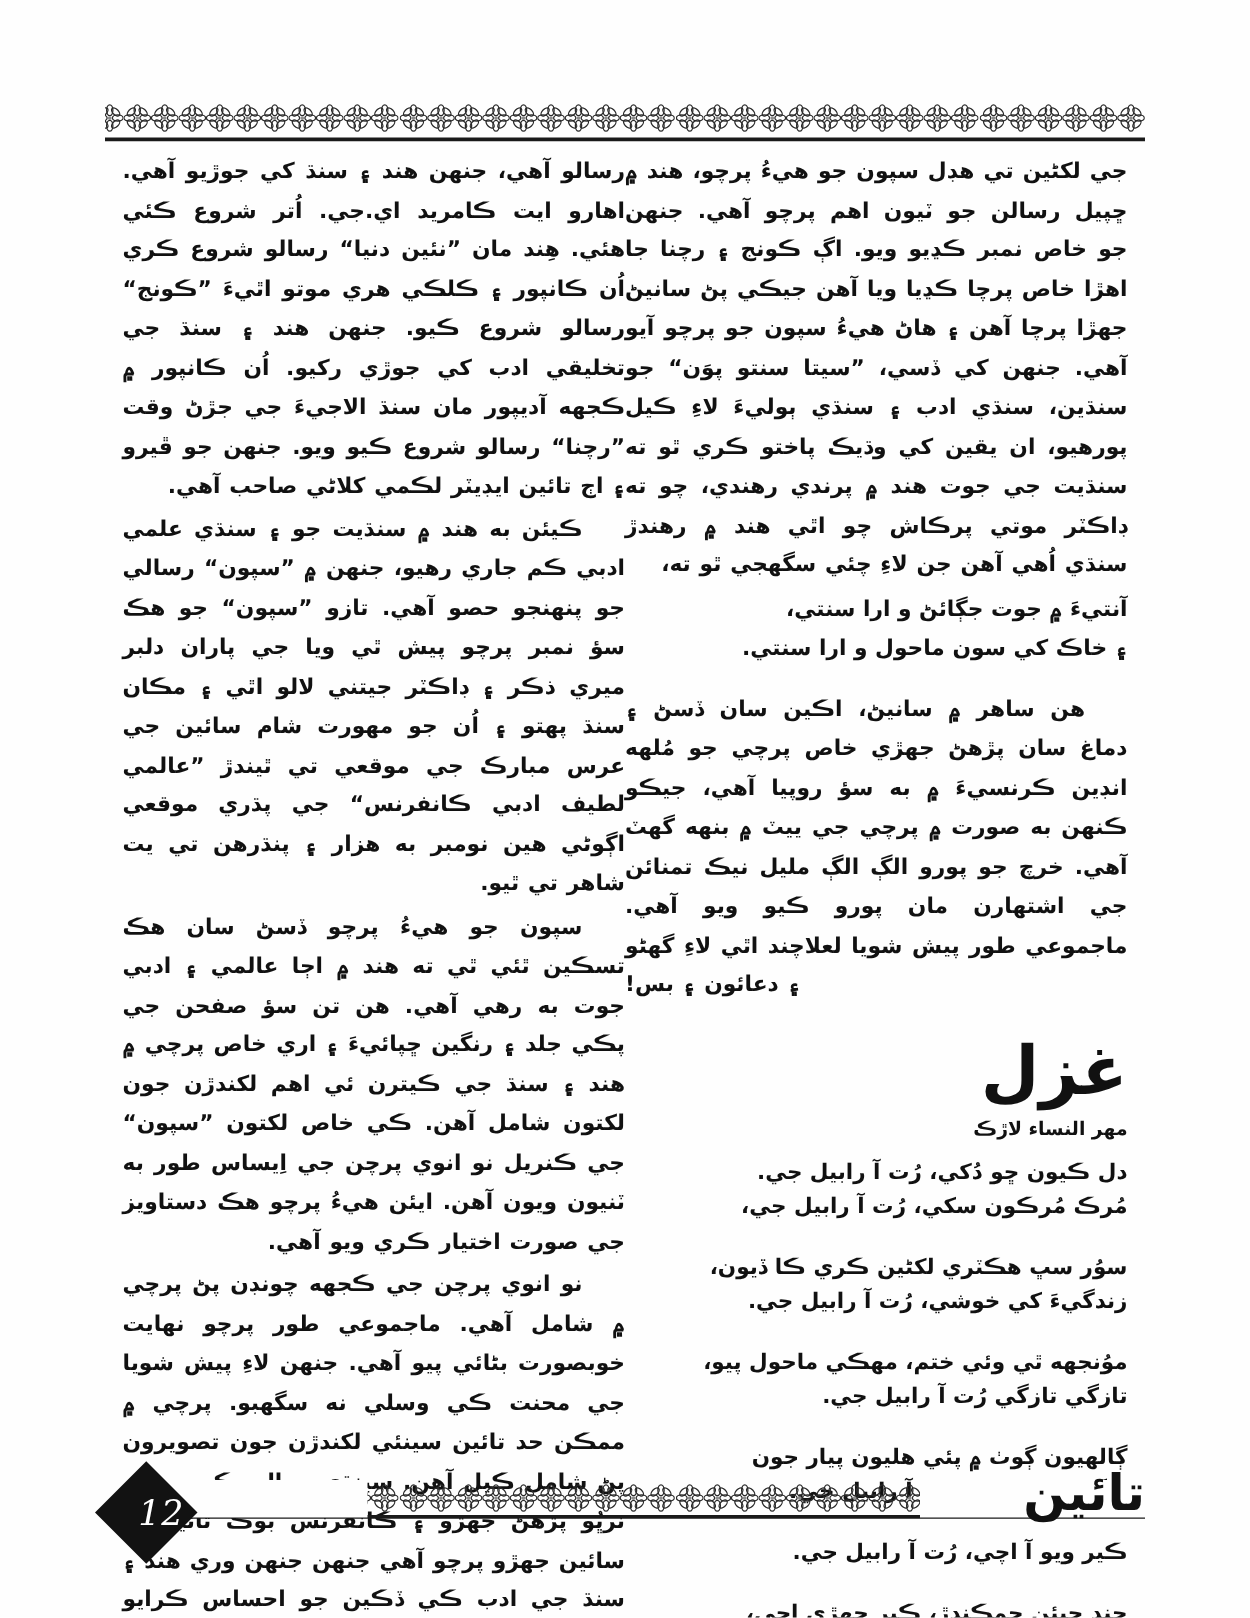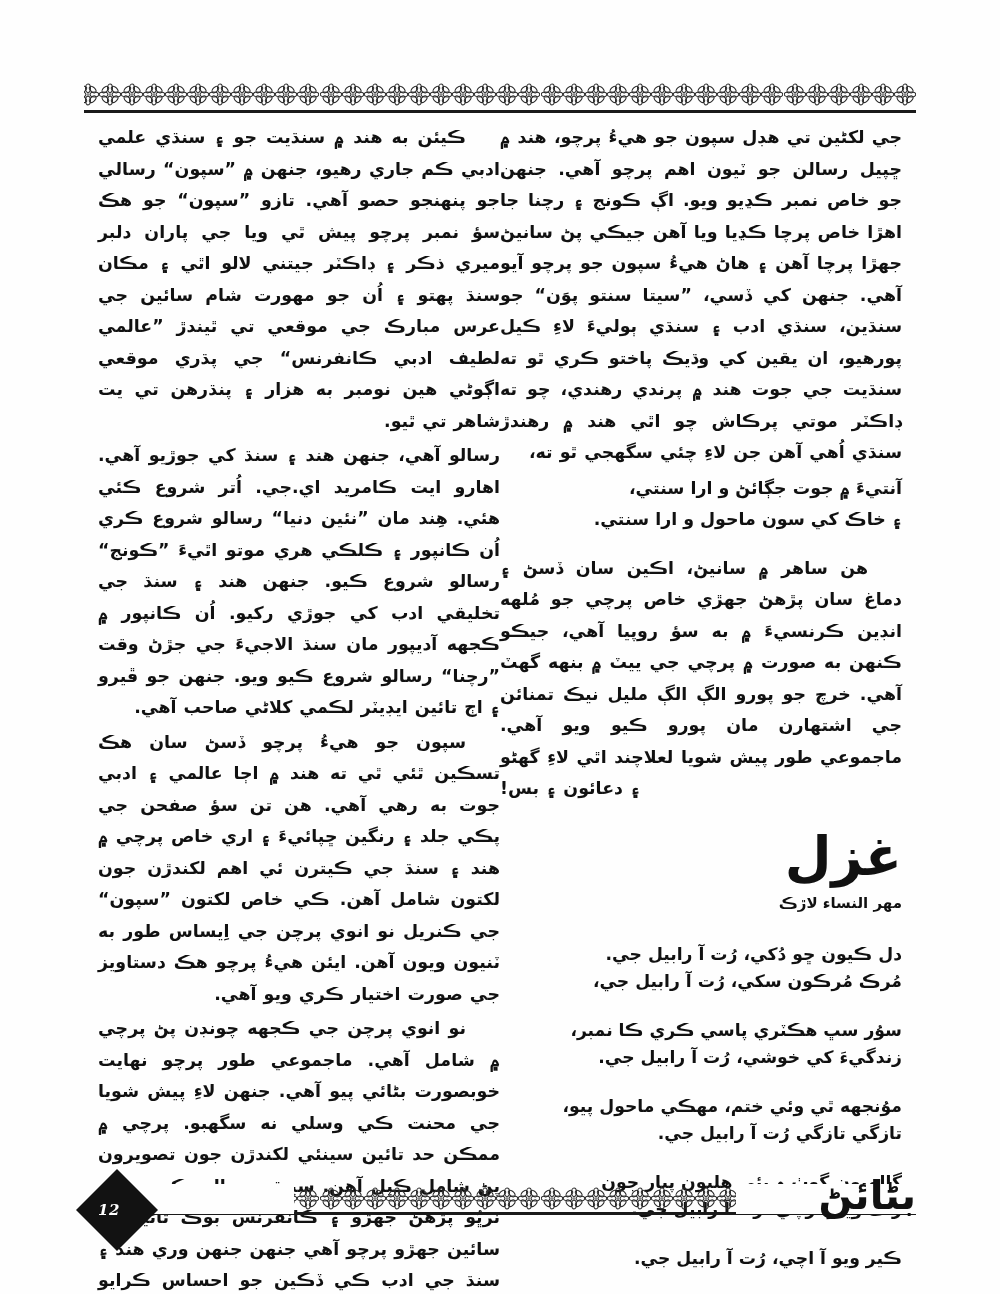--- a/index.html
+++ b/index.html
@@ -111,21 +111,21 @@
     font-weight: 700;
     line-height: 64px;
     margin: 20px 0 2px 0;
     letter-spacing: -1px;
   }
   .poem-byline {
     text-align: center;
     font-size: 15px;
     font-weight: 700;
     line-height: 24px;
-    margin: 2px 0 26px 0;
+    margin: 2px 0 10px 0;
   }
   .couplet {
     margin: 0 0 22px 0;
     text-align: center;
   }
   .couplet:last-child { margin-bottom: 0; }
   .verse-line {
     font-size: 17.2px;
     line-height: 27px;
     font-weight: 700;
@@ -138,32 +138,32 @@
     position: absolute;
     left: 88px;
     top: 1181px;
     width: 58px;
     height: 58px;
     background: #121212;
     transform: rotate(45deg);
   }
   .page-badge-num {
     position: absolute;
-    left: 80px;
+    left: 100px;
     top: 1181px;
     width: 58px;
     height: 58px;
     display: flex;
     align-items: center;
     justify-content: center;
     color: #ffffff;
     font-family: "DejaVu Serif", "Liberation Serif", serif;
     font-style: italic;
-    font-weight: 700;
-    font-size: 15px;
+    font-weight: 400;
+    font-size: 28px;
     letter-spacing: 0.5px;
   }
   .magazine-name {
     position: absolute;
     right: 84px;
     top: 1172px;
     font-size: 40px;
     font-weight: 700;
     line-height: 46px;
     color: #111111;
@@ -773,21 +773,21 @@
 
       <div class="poem-block">
         <div class="poem-title">غزل</div>
         <div class="poem-byline">مهر النساء لاڙڪ</div>
 
         <div class="couplet">
           <div class="verse-line">دل ڪيون ڇو دُکي، رُت آ رابيل جي.</div>
           <div class="verse-line">مُرڪ مُرڪون سکي، رُت آ رابيل جي،</div>
         </div>
         <div class="couplet">
-          <div class="verse-line">سوُر سڀ هڪٽري پاسي ڪري ڪا نمبر،</div>
+          <div class="verse-line">سوُر سڀ هڪٽري لکڻين ڪري ڪا ڏيون،</div>
           <div class="verse-line">زندگيءَ کي خوشي، رُت آ رابيل جي.</div>
         </div>
         <div class="couplet">
           <div class="verse-line">موُنجهه ٿي وئي ختم، مهڪي ماحول پيو،</div>
           <div class="verse-line">تازگي تازگي رُت آ رابيل جي.</div>
         </div>
         <div class="couplet">
           <div class="verse-line">ڳالهيون ڳوٺ ۾ پئي هليون پيار جون</div>
           <div class="verse-line">رنگ ويئڙا رچي، رُت آ رابيل جي.</div>
         </div>
@@ -796,22 +796,22 @@
         </div>
         <div class="couplet">
           <div class="verse-line">چنڊ جيئن چمڪندڙ، ڪير جهڙي اچي،</div>
 
         </div>
 
       </div>
     </div>
 
     <div class="col right">
+      <p class="para">رسالو آهي، جنهن هند ۽ سنڌ کي جوڙيو آهي. اهارو ايت ڪامريد اي.جي. اُتر شروع ڪئي هئي. هِند مان ”نئين دنيا“ رسالو شروع ڪري اُن ڪانپور ۽ ڪلڪي هري موتو اٿيءَ ”ڪونج“ رسالو شروع ڪيو. جنهن هند ۽ سنڌ جي تخليقي ادب کي جوڙي رکيو. اُن ڪانپور ۾ ڪجهه آديپور مان سنڌ الاجيءَ جي جڙڻ وقت ”رچنا“ رسالو شروع ڪيو ويو. جنهن جو ڦيرو ۽ اڄ تائين ايڊيٽر لڪمي کلاڻي صاحب آهي.</p>
       <p class="para indent">ڪيئن به هند ۾ سنڌيت جو ۽ سنڌي علمي ادبي ڪم جاري رهيو، جنهن ۾ ”سپون“ رسالي جو پنهنجو حصو آهي. تازو ”سپون“ جو هڪ سؤ نمبر پرچو پيش ٿي ويا جي پاران دلبر ميري ذڪر ۽ ڊاڪٽر جيتني لالو اٿي ۽ مڪان سنڌ پهتو ۽ اُن جو مهورت شام سائين جي عرس مبارڪ جي موقعي تي ٿيندڙ ”عالمي لطيف ادبي ڪانفرنس“ جي پڌري موقعي اڳوڻي هين نومبر به هزار ۽ پنڌرهن تي يت شاهر تي ٿيو.</p>
-      <p class="para">رسالو آهي، جنهن هند ۽ سنڌ کي جوڙيو آهي. اهارو ايت ڪامريد اي.جي. اُتر شروع ڪئي هئي. هِند مان ”نئين دنيا“ رسالو شروع ڪري اُن ڪانپور ۽ ڪلڪي هري موتو اٿيءَ ”ڪونج“ رسالو شروع ڪيو. جنهن هند ۽ سنڌ جي تخليقي ادب کي جوڙي رکيو. اُن ڪانپور ۾ ڪجهه آديپور مان سنڌ الاجيءَ جي جڙڻ وقت ”رچنا“ رسالو شروع ڪيو ويو. جنهن جو ڦيرو ۽ اڄ تائين ايڊيٽر لڪمي کلاڻي صاحب آهي.</p>
       <p class="para indent">سپون جو هيءُ پرچو ڏسڻ سان هڪ تسڪين ٿئي ٿي ته هند ۾ اڄا عالمي ۽ ادبي جوت به رهي آهي. هن تن سؤ صفحن جي پڪي جلد ۽ رنگين ڇپائيءَ ۽ اري خاص پرچي ۾ هند ۽ سنڌ جي ڪيترن ئي اهم لکندڙن جون لکتون شامل آهن. ڪي خاص لکتون ”سپون“ جي ڪنريل نو انوي پرچن جي اِيساس طور به ٽنيون ويون آهن. ايئن هيءُ پرچو هڪ دستاويز جي صورت اختيار ڪري ويو آهي.</p>
       <p class="para indent">نو انوي پرچن جي ڪجهه چونڊن پڻ پرچي ۾ شامل آهي. ماجموعي طور پرچو نهايت خوبصورت بڻائي پيو آهي. جنهن لاءِ پيش شويا جي محنت ڪي وسلي نه سگهبو. پرچي ۾ ممڪن حد تائين سينئي لکندڙن جون تصويرون پڻ شامل ڪيل آهن. سينڌي حوالن ڪي پرچي نرڀُو پڙهڻ جهڙو ۽ ڪانفرنس بوڪ تائين به سائين جهڙو پرچو آهي جنهن جنهن وري هند ۽ سنڌ جي ادب ڪي ڏڪين جو احساس ڪرايو آهي. پڻائيءَ سڀ ئي چيو آهي تر،</p>
 
     </div>
 
   </div>
 
   <div class="ornament-band bottom" id="ornament-bottom">
       <span class="floral">
         <svg width="22" height="26" viewBox="0 0 22 26" xmlns="http://www.w3.org/2000/svg">
@@ -1385,15 +1385,15 @@
       </span>
     </div>
   <div class="rule bottom"></div>
 
   <div class="footer-mask left"></div>
   <div class="footer-mask right"></div>
 
   <div class="page-badge"></div>
   <div class="page-badge-num">12</div>
 
-  <div class="magazine-name">بڻائڻ</div>
+  <div class="magazine-name">تائين</div>
 
 </div>
 
 </body></html>

